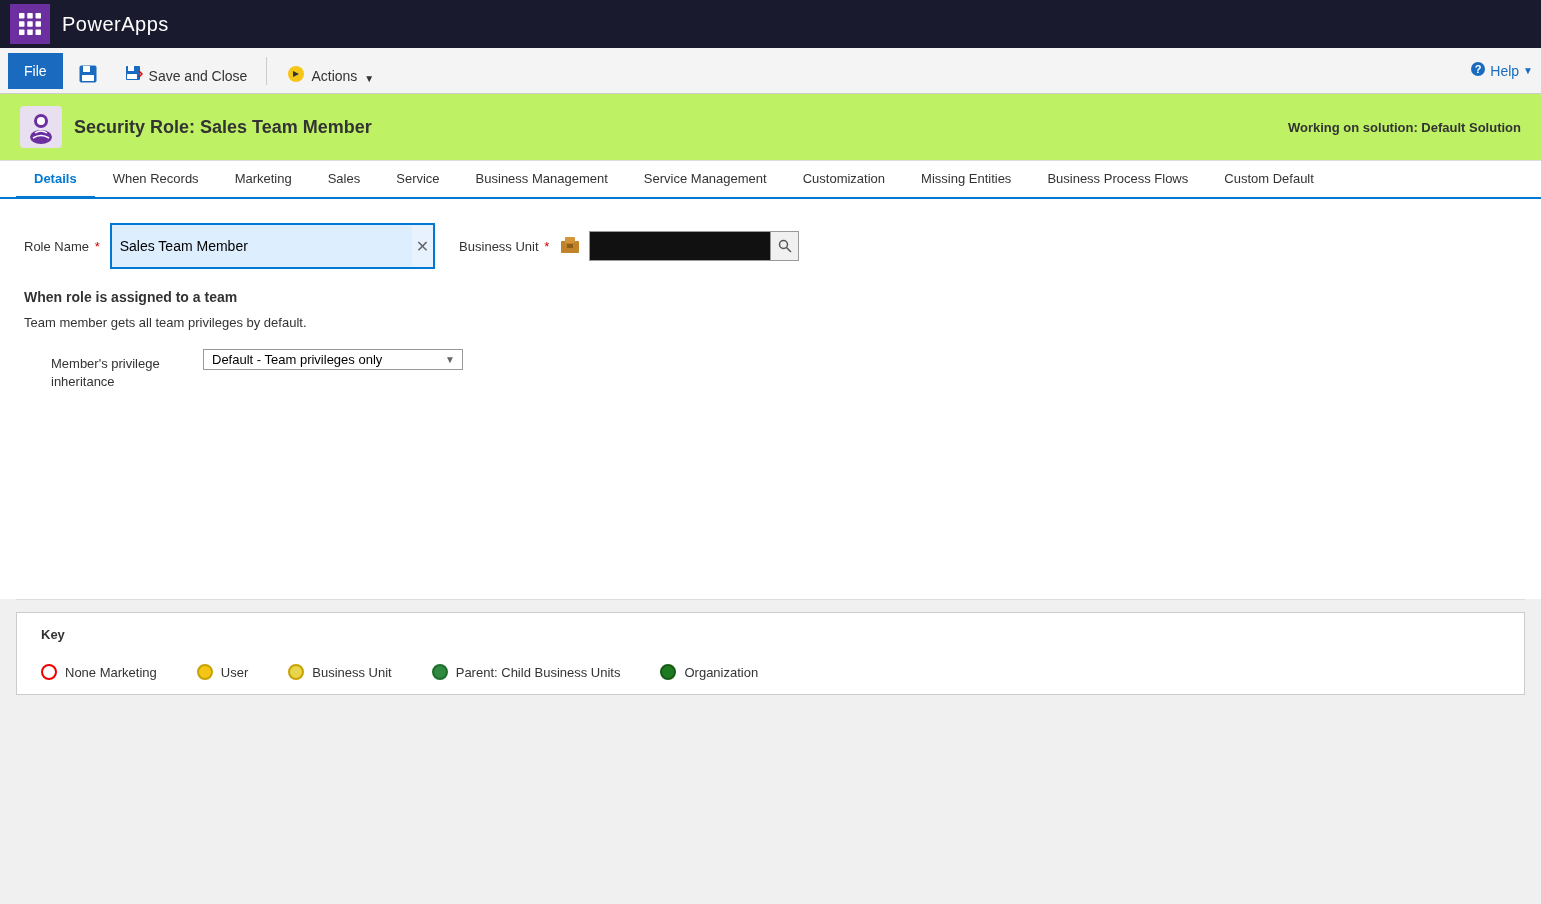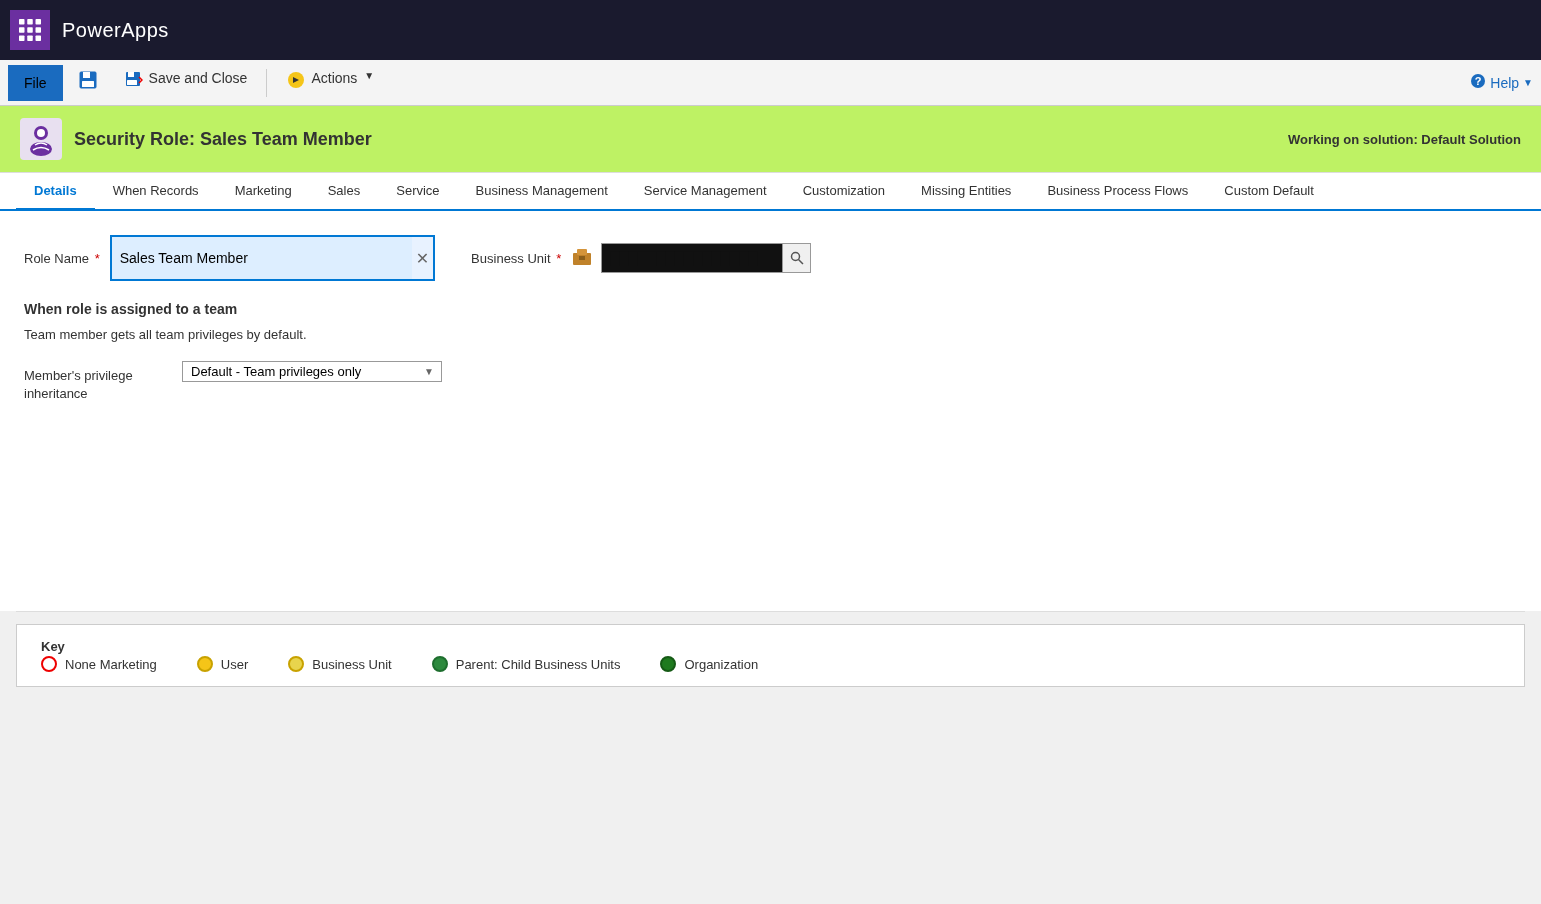--- a/index.html
+++ b/index.html
@@ -3,21 +3,21 @@
   <meta charset="utf-8">
   <style>
     * { box-sizing: border-box; margin: 0; padding: 0; }
     body { font-family: 'Segoe UI', Tahoma, Geneva, Verdana, sans-serif; font-size: 14px; background: #f0f0f0; }
 
     
     .top-bar {
       display: flex;
       align-items: center;
       background: #1a1a2e;
-      height: 60px;
+      height: 48px;
       padding: 0 10px;
       color: white;
     }
     .app-grid-icon {
       width: 40px; height: 40px;
       display: flex; align-items: center; justify-content: center;
       background: #6b2fa0;
       margin-right: 12px;
       cursor: pointer;
     }
@@ -34,30 +34,30 @@
       display: flex;
       align-items: center;
       background: #f4f4f4;
       border-bottom: 1px solid #ccc;
       padding: 0 8px;
       height: 46px;
       gap: 4px;
     }
     .file-btn {
       background: #1a6bbf;
-      color: #000000;
+      color: #ffffff;
       border: none;
       padding: 6px 16px;
       font-size: 14px;
       cursor: pointer;
       height: 36px;
     }
     .toolbar-btn {
       display: flex;
-      align-items: flex-start;
+      align-items: flex-end;
       gap: 5px;
       background: none;
       border: 1px solid transparent;
       padding: 4px 10px;
       font-size: 14px;
       cursor: pointer;
       color: #333;
       height: 36px;
     }
     .toolbar-icon {
@@ -137,21 +137,21 @@
     .main-content {
       background: white;
       margin: 0;
       padding: 24px 24px;
       min-height: 400px;
     }
 
     .form-row {
       display: flex;
       align-items: center;
-      gap: 36px;
+      gap: 24px;
       margin-bottom: 20px;
     }
     .form-field {
       display: flex;
       align-items: center;
       gap: 10px;
     }
     .field-label {
       font-size: 13px;
       color: #333;
@@ -237,22 +237,23 @@
     }
     .team-section a {
       color: #0078d4;
       text-decoration: none;
     }
 
     
     .privilege-row {
       display: flex;
       align-items: flex-start;
-      gap: 28px;
+      gap: 22px;
       margin-top: 16px;
+      margin-left: 27px;
     }
     .privilege-label {
       font-size: 13px;
       color: #333;
       line-height: 1.4;
       padding-top: 6px;
       min-width: 130px;
     }
     .privilege-select {
       width: 260px;
@@ -285,21 +286,21 @@
     .key-section {
       background: white;
       border: 1px solid #ccc;
       margin: 12px 16px;
       padding: 14px 24px;
     }
     .key-title {
       font-size: 13px;
       font-weight: 600;
       color: #333;
-      margin-bottom: 2px;
+      margin-bottom: 22px;
     }
     .key-items {
       display: flex;
       align-items: center;
       gap: 40px;
     }
     .key-item {
       display: flex;
       align-items: center;
       gap: 8px;

